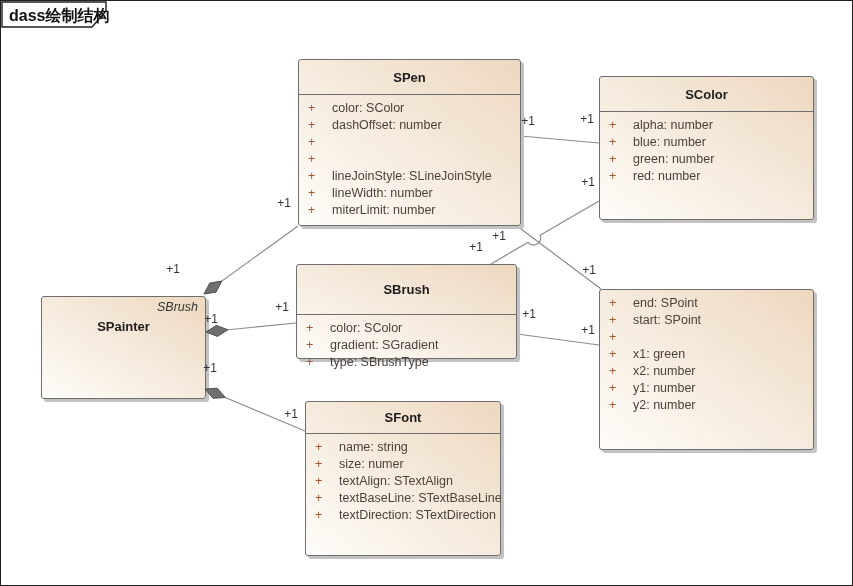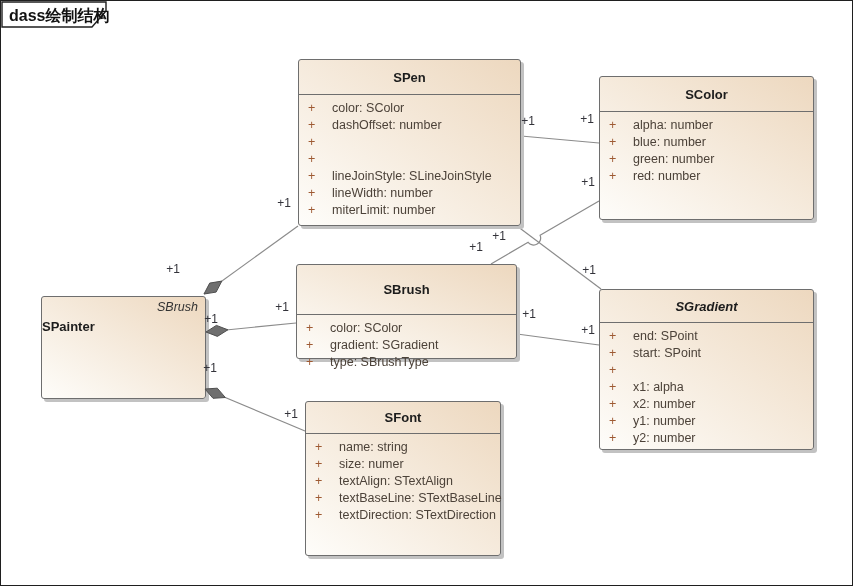--- a/index.html
+++ b/index.html
@@ -24,21 +24,21 @@
     display:flex; align-items:center; justify-content:center;
     border-bottom:1px solid #6e6e6e; box-sizing:border-box;
     font-weight:bold; font-size:13px; color:#1c1c1c;
   }
   .uml-title.italic { font-style:italic; }
   .attrs { padding-top:5px; }
   .attr-row { display:flex; height:17px; line-height:17px; font-size:12.5px; color:#4c4239; white-space:nowrap; }
   .attr-row .vis { flex:none; width:24px; padding-left:9px; color:#9e5a33; }
 
   .parent-ref { position:absolute; top:3px; right:7px; font-style:italic; font-size:12.5px; color:#333333; }
-  .lone-title { position:absolute; top:22px; left:0; right:0; text-align:left; font-weight:bold; font-size:13px; color:#1c1c1c; }
+  .lone-title { position:absolute; top:22px; left:0; right:0; text-align:center; font-weight:bold; font-size:13px; color:#1c1c1c; }
 
   .mult {
     position:absolute; z-index:4; transform:translate(-50%,-50%);
     font-size:12px; color:#33333a; white-space:nowrap;
   }
 
   .frame { position:absolute; left:0; top:0; z-index:5; }
   .frame-text {
     position:absolute; left:8px; top:5px; z-index:6;
     font-size:16px; font-weight:bold; color:#111111; white-space:nowrap;
@@ -125,36 +125,35 @@
           <span>gradient: SGradient</span>
         </div>
       <div class="attr-row">
           <span class="vis">+</span>
           <span>type: SBrushType</span>
         </div>
     </div>
   </div>
 
   <div class="uml-class" style="left:598px;top:288px;width:215px;height:161px">
-    <div class="uml-title italic" style="height:33px">SGradient</div>
     <div class="attrs">
       <div class="attr-row">
           <span class="vis">+</span>
           <span>end: SPoint</span>
         </div>
       <div class="attr-row">
           <span class="vis">+</span>
           <span>start: SPoint</span>
         </div>
       <div class="attr-row">
           <span class="vis">+</span>
         </div>
       <div class="attr-row">
           <span class="vis">+</span>
-          <span>x1: alpha</span>
+          <span>x1: green</span>
         </div>
       <div class="attr-row">
           <span class="vis">+</span>
           <span>x2: number</span>
         </div>
       <div class="attr-row">
           <span class="vis">+</span>
           <span>y1: number</span>
         </div>
       <div class="attr-row">

